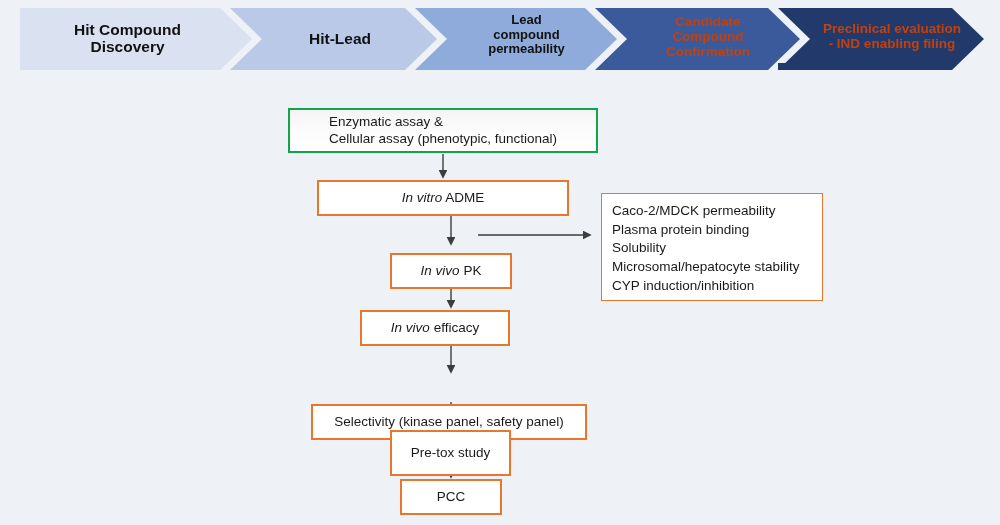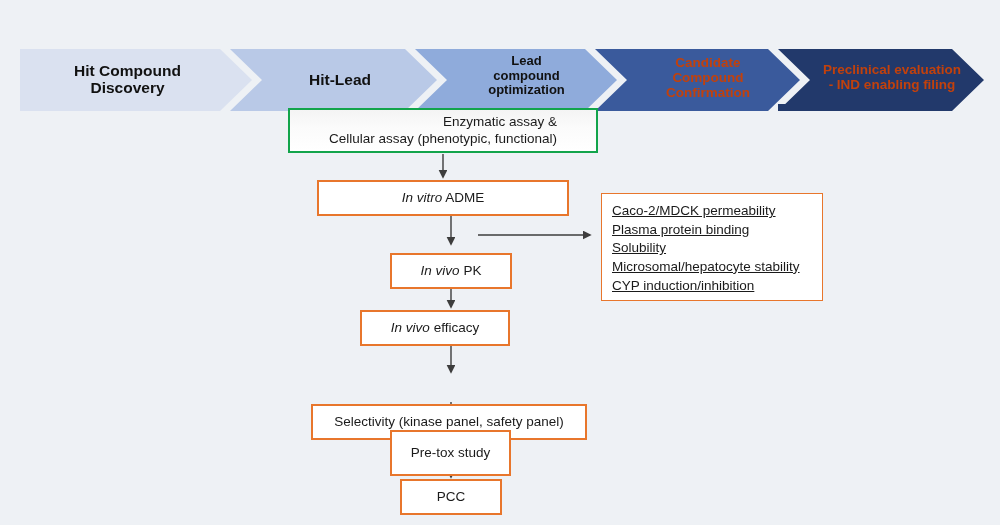--- a/index.html
+++ b/index.html
@@ -16,21 +16,20 @@
     position: relative;
   }
 
   
   #stage-banner {
     position: absolute;
     left: 20px;
     top: 8px;
     width: 965px;
     height: 62px;
-    margin-top: 41px;
   }
   #stage-banner svg {
     display: block;
   }
   .stage-label {
     position: absolute;
     text-align: center;
     font-weight: bold;
     line-height: 1.12;
     pointer-events: none;
@@ -40,36 +39,35 @@
 
   
   .flow-box {
     position: absolute;
     box-sizing: border-box;
     background: #ffffff;
     border: 2px solid #e8762c;
     display: flex;
     align-items: center;
     justify-content: center;
-    text-align: right;
+    text-align: left;
     color: #1a1a1a;
     font-size: 13.5px;
     line-height: 1.25;
     padding: 16px 6px;
   }
   .flow-box.green {
     border: 2.5px solid #12a44b;
     background: linear-gradient(to bottom, #f4f4f4 0%, #fbfbfb 45%, #ffffff 100%);
   }
   .flow-box.listbox {
     display: block;
     text-align: left;
     padding: 8px 10px;
     border-width: 1.6px;
-    text-decoration: underline;
   }
   .flow-box .line { display: block; }
   .flow-box em { font-style: italic; }
 
   .list-item {
     display: block;
     font-size: 13.5px;
     line-height: 1.38;
     color: #1a1a1a;
     white-space: nowrap;
@@ -108,21 +106,21 @@
     <span class="line">Discovery</span>
   </div>
 
   <div class="stage-label dark" style="left:240px; top:22px; width:160px; font-size:15.5px;">
     <span class="line">Hit-Lead</span>
   </div>
 
   <div class="stage-label dark" style="left:424px; top:5px; width:165px; font-size:13px;">
     <span class="line">Lead</span><br>
     <span class="line">compound</span><br>
-    <span class="line">optimization</span>
+    <span class="line">permeability</span>
   </div>
 
   <div class="stage-label light" style="left:604px; top:6px; width:168px; font-size:13.5px;">
     <span class="line">Candidate</span><br>
     <span class="line">Compound</span><br>
     <span class="line">Confirmation</span>
   </div>
 
   <div class="stage-label light" style="left:784px; top:13px; width:176px; font-size:13.5px;">
     <span class="line">Preclinical evaluation</span><br>

